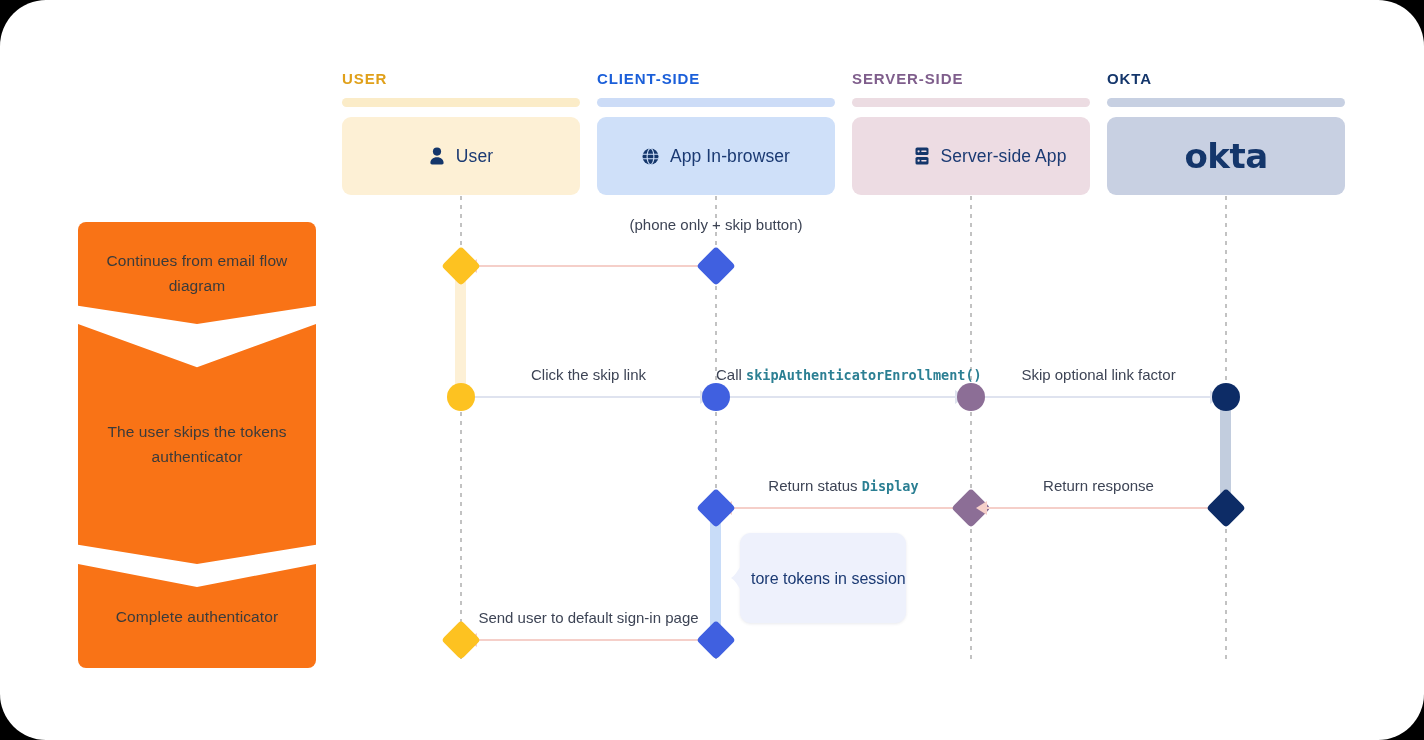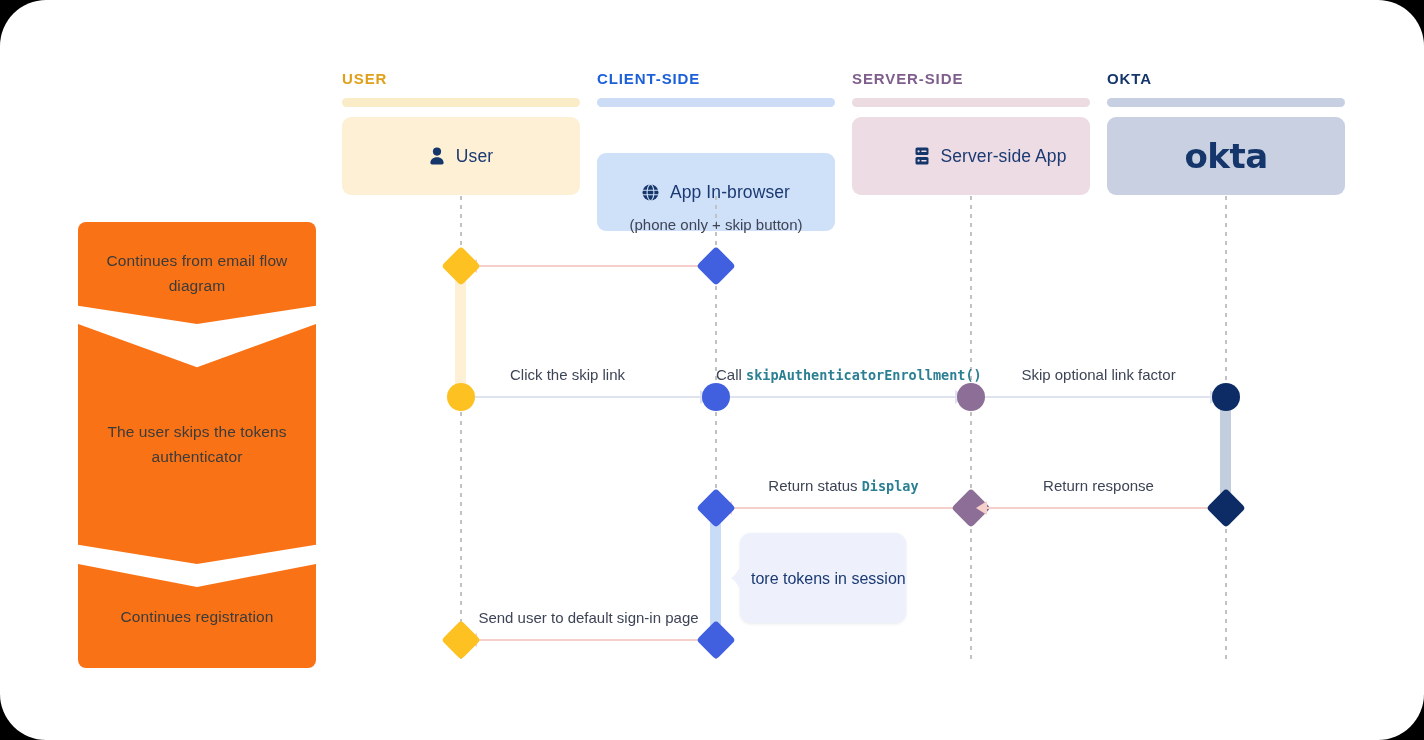--- a/index.html
+++ b/index.html
@@ -194,39 +194,39 @@
 <div class="page-card">
 <div class="canvas">
 
   <div class="phase phase-1">
     <div class="phase-label">Continues from email flow diagram</div>
   </div>
   <div class="phase phase-2">
     <div class="phase-label">The user skips the tokens authenticator</div>
   </div>
   <div class="phase phase-3">
-    <div class="phase-label">Continues registration</div>
+    <div class="phase-label">Complete authenticator</div>
   </div>
 
   <div class="col-title" style="left:342px; color:#e0a01a;">USER</div>
   <div class="col-underline" style="left:342px; width:238px; background:#fbecc8;"></div>
   <div class="actor-box" style="left:342px; width:238px; background:#fdf0d5;">
     <span class="actor-icon">
       <svg width="16" height="18" viewBox="0 0 16 18">
             <circle cx="8" cy="4.6" r="4.1" fill="#14366b"></circle>
             <path d="M8 10.2c-4.2 0-6.6 2.6-6.6 5.6 0 1 .6 1.6 1.6 1.6h10c1 0 1.6-.6 1.6-1.6 0-3-2.4-5.6-6.6-5.6z" fill="#14366b"></path>
           </svg>
     </span>
     <span class="actor-label">User</span>
   </div>
   <div class="lifeline" style="left:460px;"></div>
 
   <div class="col-title" style="left:597px; color:#1b5fd9;">CLIENT-SIDE</div>
   <div class="col-underline" style="left:597px; width:238px; background:#ccdcf7;"></div>
-  <div class="actor-box" style="left:597px; width:238px; background:#cfe0f9;margin-top:36px;">
+  <div class="actor-box" style="left:597px; width:238px; background:#cfe0f9;">
     <span class="actor-icon">
       <svg width="17" height="17" viewBox="0 0 17 17">
             <circle cx="8.5" cy="8.5" r="8" fill="#14366b"></circle>
             <ellipse cx="8.5" cy="8.5" rx="3.4" ry="8" fill="none" stroke="#cfe0f9" stroke-width="1.1"></ellipse>
             <path d="M1 6.2h15M1 10.8h15" stroke="#cfe0f9" stroke-width="1.1"></path>
           </svg>
     </span>
     <span class="actor-label">App In-browser</span>
   </div>
   <div class="lifeline" style="left:715px;"></div>
@@ -260,21 +260,21 @@
   <div class="activation" style="left:1220px; top:397px; height:112px; background:#c2cdde;"></div>
 
   <div class="msg-label" style="left:461px; top:214px; width:510px;">
     <div>(phone only + skip button)</div>
   </div>
   <div class="arrow-line" style="left:474px; top:265px; width:230px; background:#f5cfc9;"></div>
   <div class="arrow-head" style="left:466px; top:259px; border-right:11px solid #f5cfc9;"></div>
   <div class="node diamond" style="left:447px; top:252px; background:#fdc221;"></div>
   <div class="node diamond" style="left:702px; top:252px; background:#4060e0;"></div>
 
-  <div class="msg-label" style="left:440px; top:364px; width:255px;">Click the skip link</div>
+  <div class="msg-label" style="left:461px; top:364px; width:255px;">Click the skip link</div>
   <div class="arrow-line" style="left:472px; top:396px; width:228px; background:#dfe3ef;"></div>
   <div class="arrow-head" style="left:700px; top:390px; border-left:11px solid #dfe3ef;"></div>
   <div class="node circle" style="left:447px; top:383px; background:#fdc221;"></div>
 
   <div class="msg-label" style="left:716px; top:364px; width:255px;"><span>Call </span><span class="code">skipAuthenticatorEnrollment()</span></div>
   <div class="arrow-line" style="left:727px; top:396px; width:228px; background:#dfe3ef;"></div>
   <div class="arrow-head" style="left:955px; top:390px; border-left:11px solid #dfe3ef;"></div>
   <div class="node circle" style="left:702px; top:383px; background:#4060e0;"></div>
 
   <div class="msg-label" style="left:971px; top:364px; width:255px;">Skip optional link factor</div>

